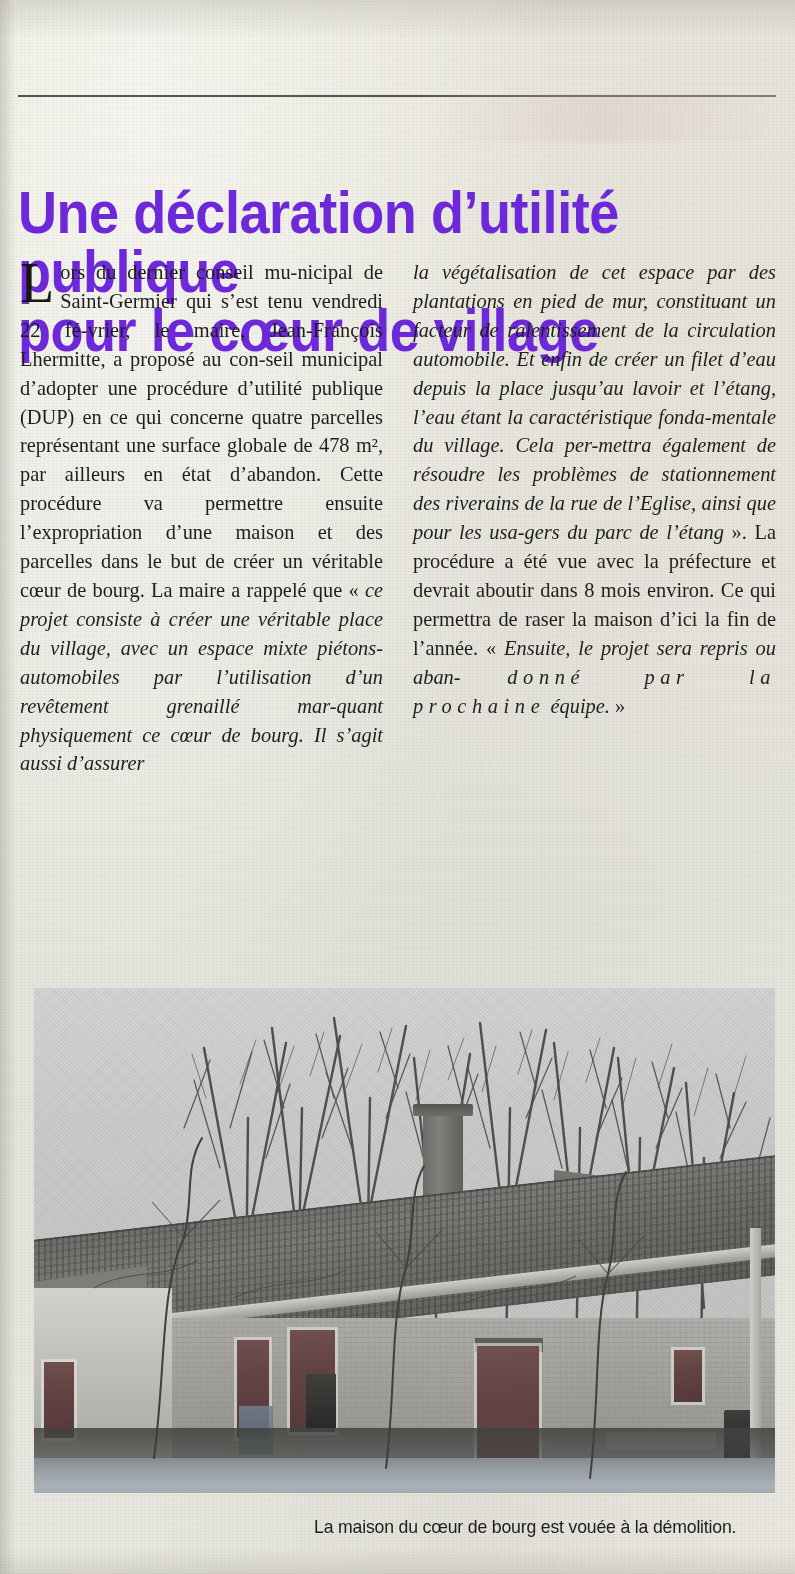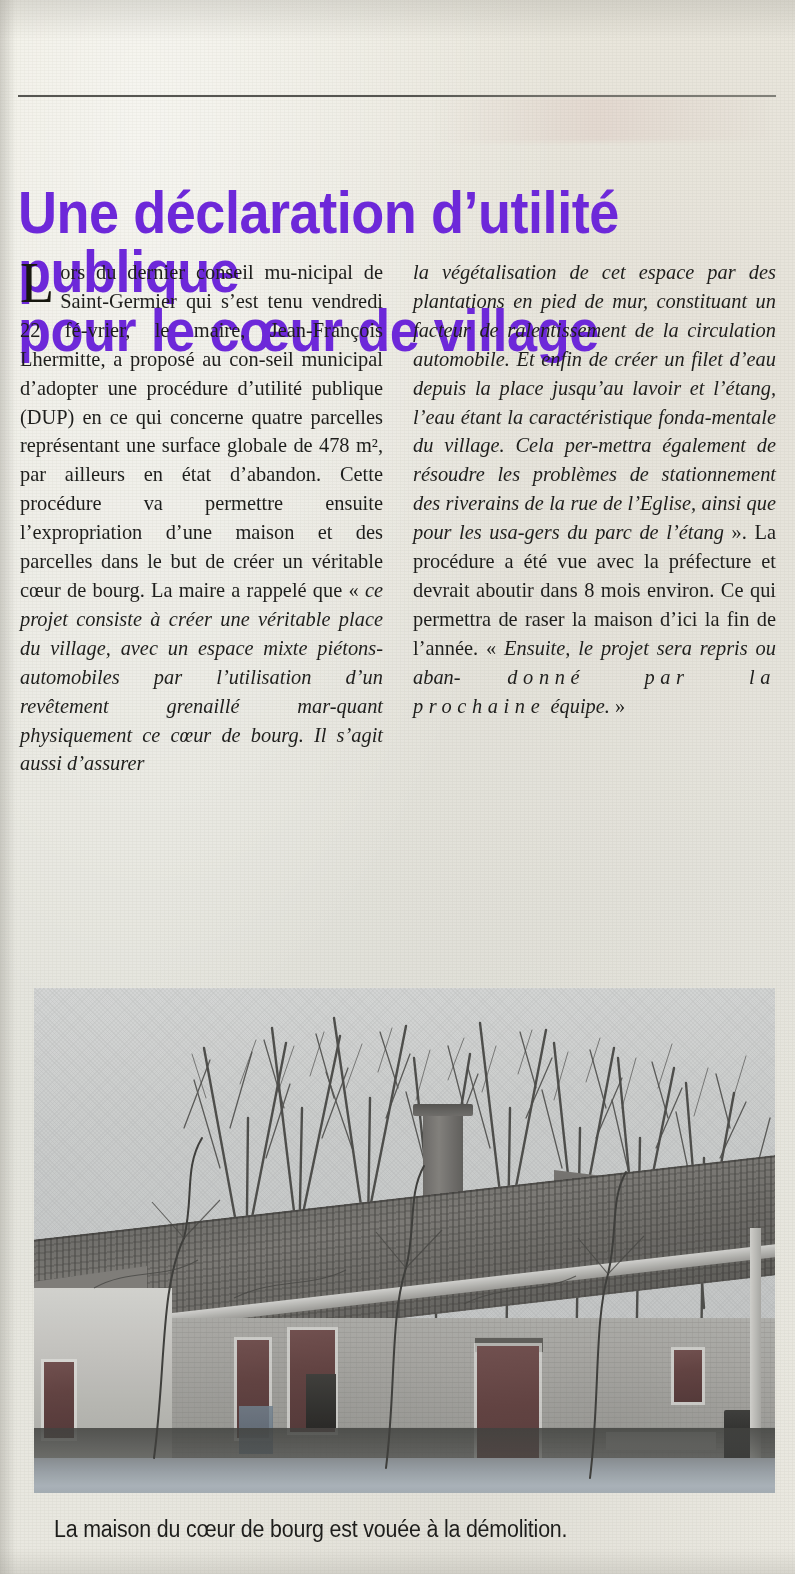--- a/index.html
+++ b/index.html
@@ -196,24 +196,25 @@
     background:linear-gradient(180deg,#7f8a93 0%,#8fa0ad 35%,#9fb2c0 70%,#93a6b4 100%);
   }
   .ground-dark{
     position:absolute;left:-2px;top:440px;width:748px;height:45px;
     background:linear-gradient(180deg,rgba(60,62,55,.85),rgba(72,76,70,.55));
   }
   
   .trees{position:absolute;inset:0;}
   
   .caption{
-    position:absolute;left:54px;top:1516px;width:720px;
+    position:absolute;left:48px;top:1516px;width:720px;
     font-family:"Liberation Sans",sans-serif;
-    font-size:23px;font-weight:400;color:#1d1d1b;
+    font-size:19px;font-weight:400;color:#1d1d1b;
     letter-spacing:-.2px;
+    text-align:right;
   }
   .caption span{display:inline-block;transform:scaleX(.93);transform-origin:left center;}
   
   .edge-l{position:absolute;left:0;top:0;width:16px;height:1574px;
     background:linear-gradient(90deg,rgba(150,148,140,.38),rgba(255,255,255,0));}
   .edge-t{position:absolute;left:0;top:0;width:795px;height:40px;
     background:linear-gradient(180deg,rgba(160,158,150,.30),rgba(255,255,255,0));}
   .edge-b{position:absolute;left:0;bottom:0;width:795px;height:26px;
     background:linear-gradient(0deg,rgba(160,158,150,.28),rgba(255,255,255,0));}
 </style>

